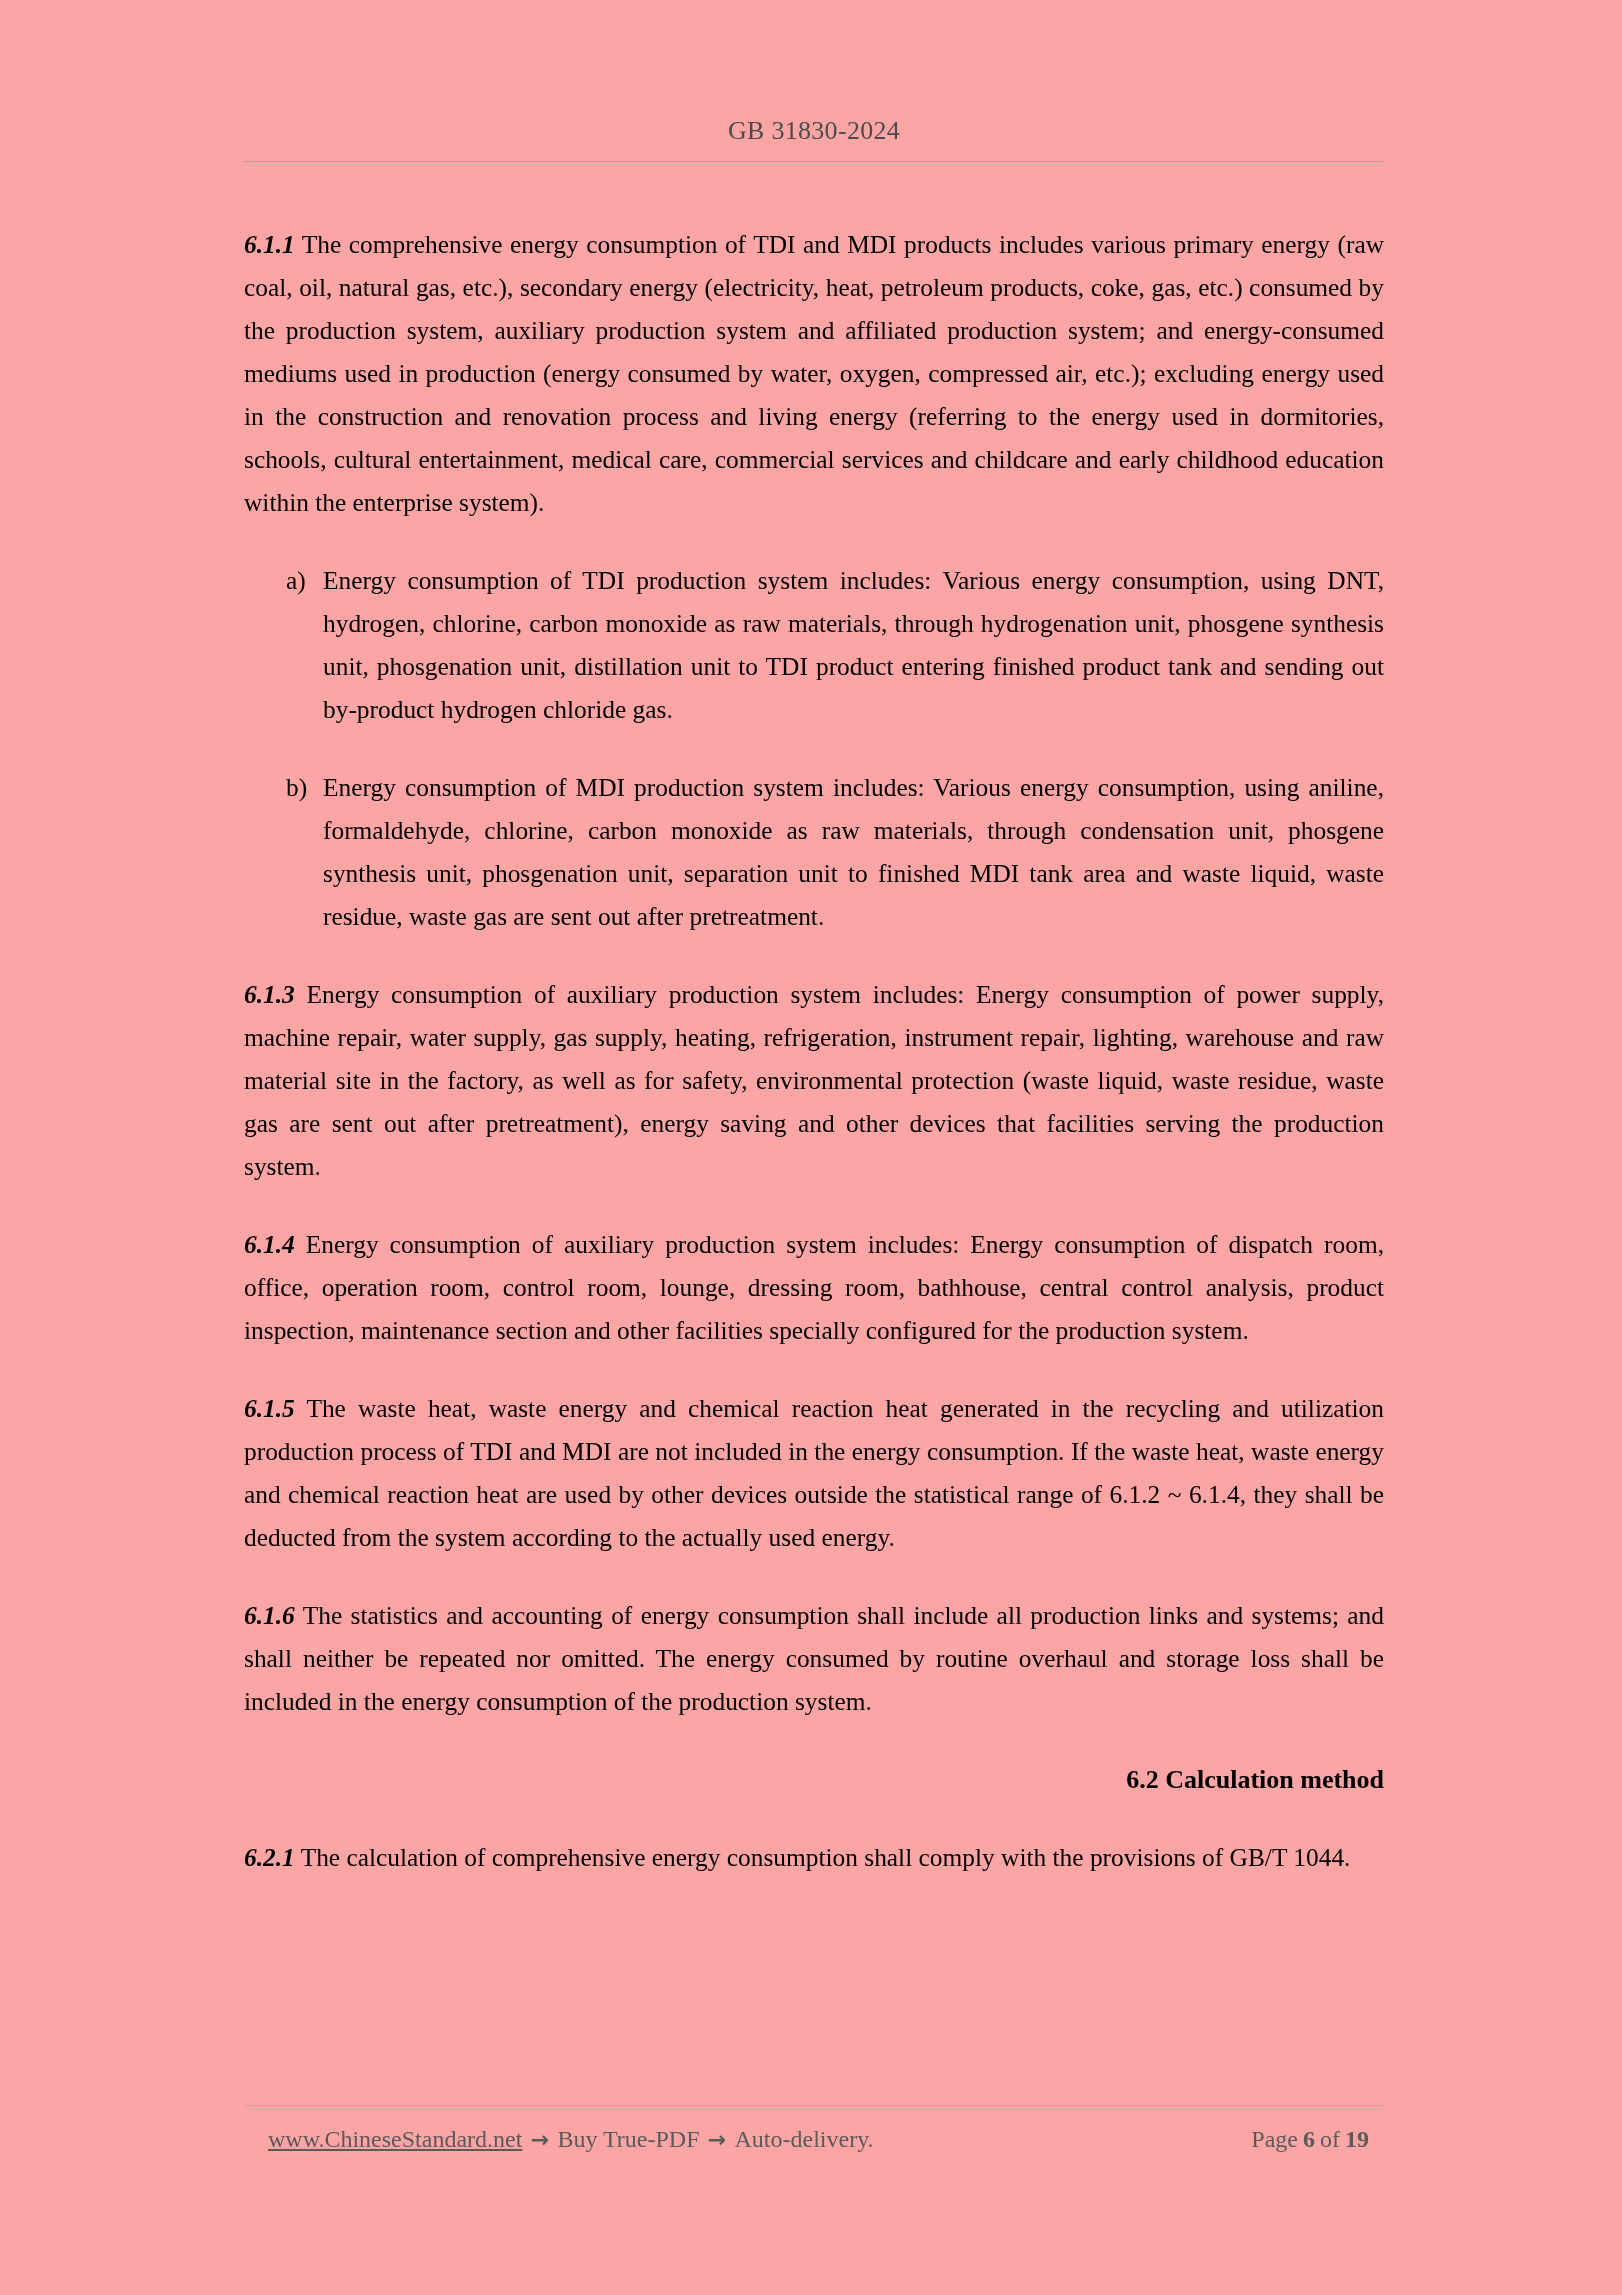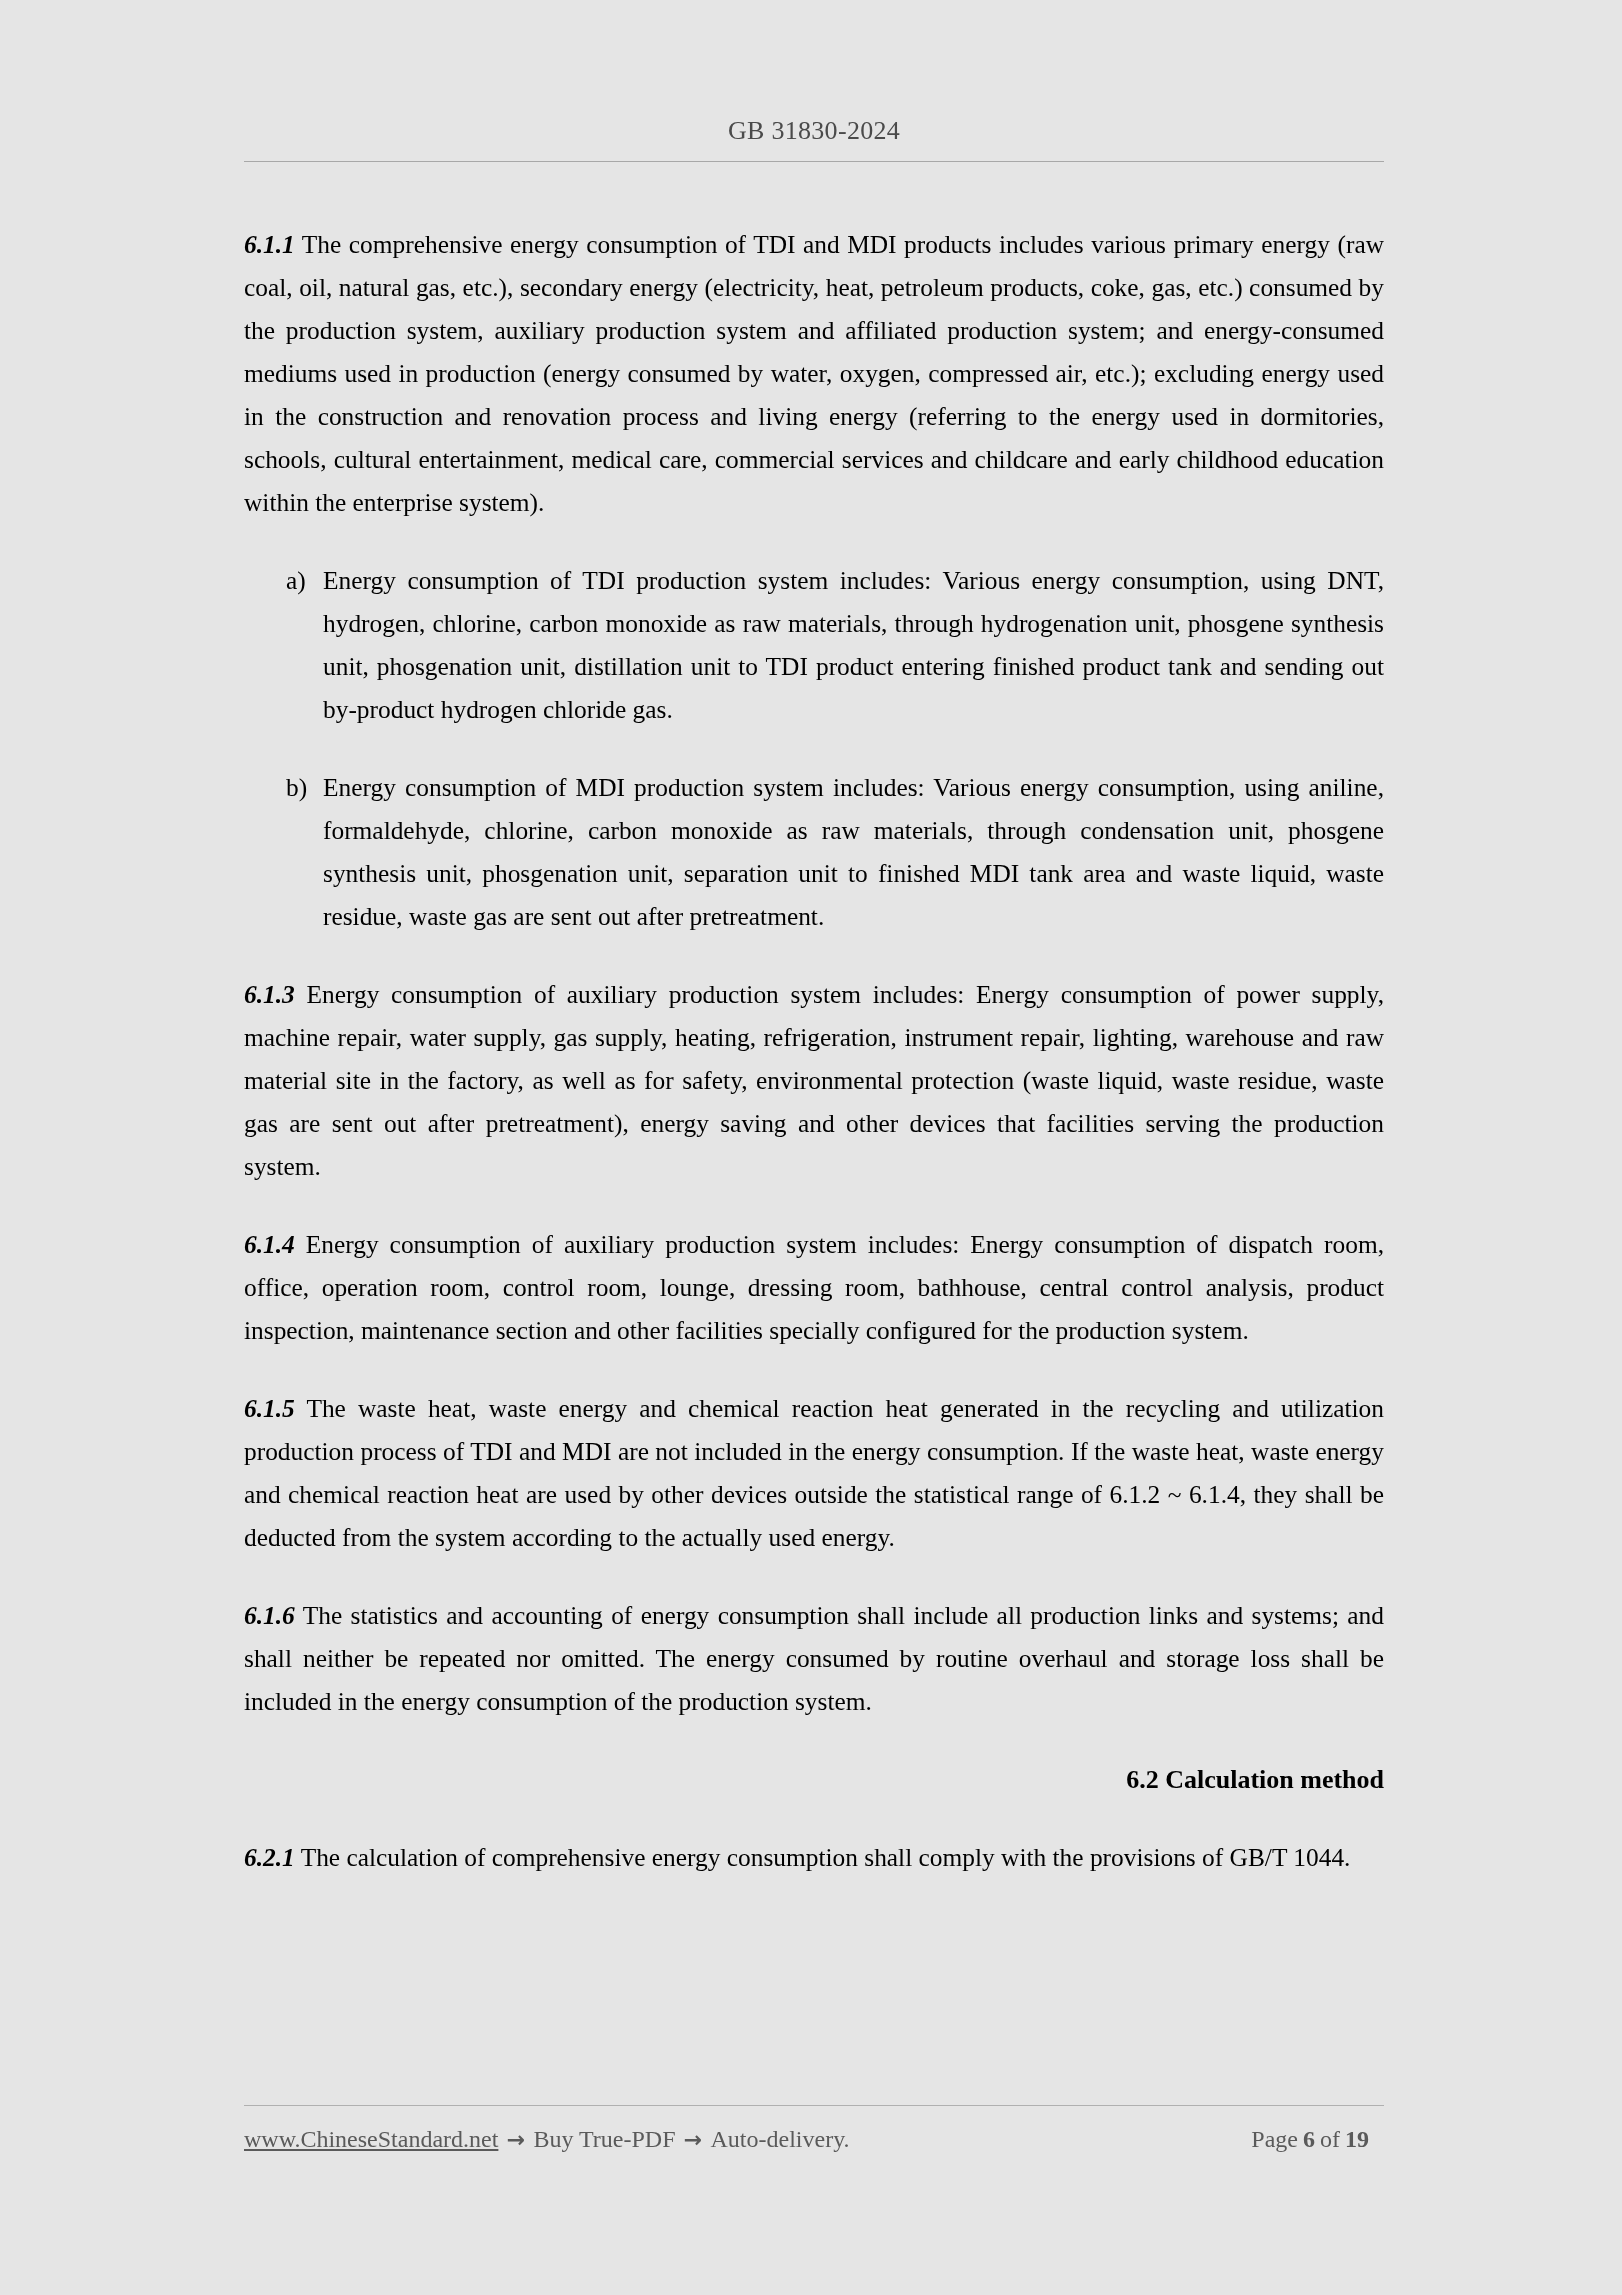--- a/index.html
+++ b/index.html
@@ -13,21 +13,21 @@
     font-family: "Liberation Serif", "DejaVu Serif", serif;
     color: #000000;
     -webkit-font-smoothing: antialiased;
   }
 
   .page {
     position: relative;
     width: 1623px;
     height: 2295px;
     box-sizing: border-box;
-    background: #e5e5e5;
+    background: #fca5a5;
     overflow: hidden;
   }
 
   
   .page-header {
     position: absolute;
     left: 244px;
     top: 115px;
     width: 1140px;
   }
@@ -115,20 +115,21 @@
   }
   .footer-row {
     margin-top: 18.3px;
     display: flex;
     align-items: flex-start;
     justify-content: space-between;
     font-size: 24px;
     color: #5a5a5a;
     line-height: 1.25;
     white-space: nowrap;
+    margin-left: 24px;
   }
   .footer-left {
     display: flex;
     align-items: baseline;
     gap: 0;
   }
   .footer-link {
     text-decoration: underline;
     color: #5a5a5a;
   }

